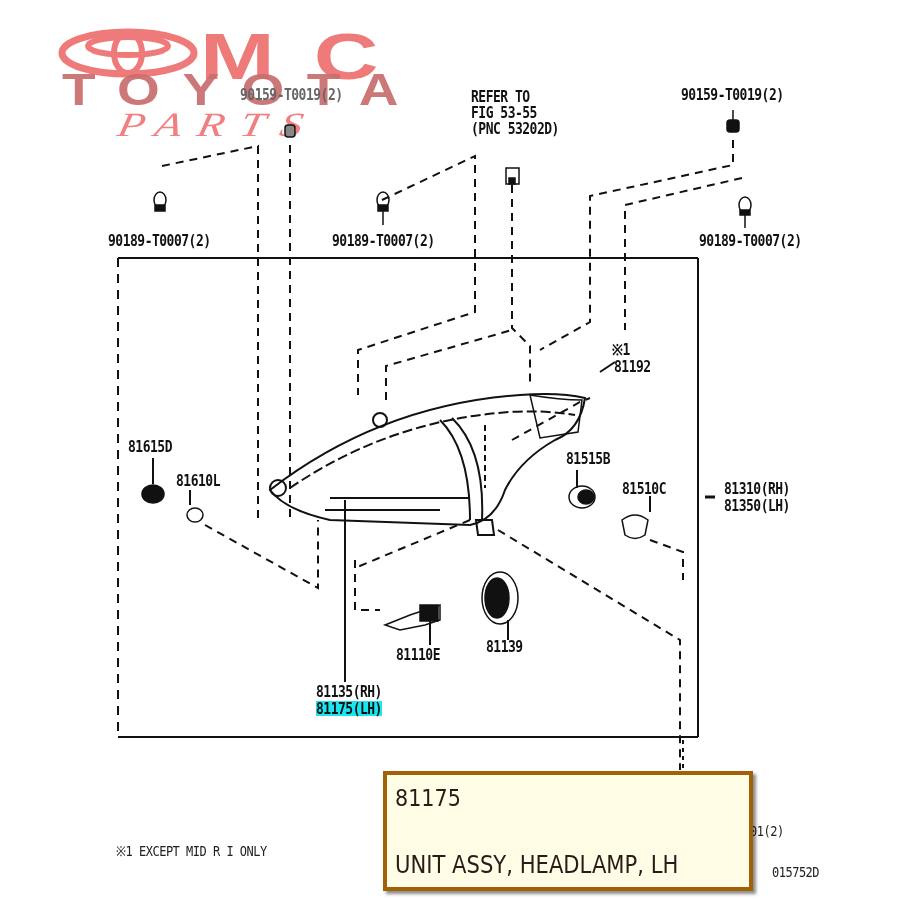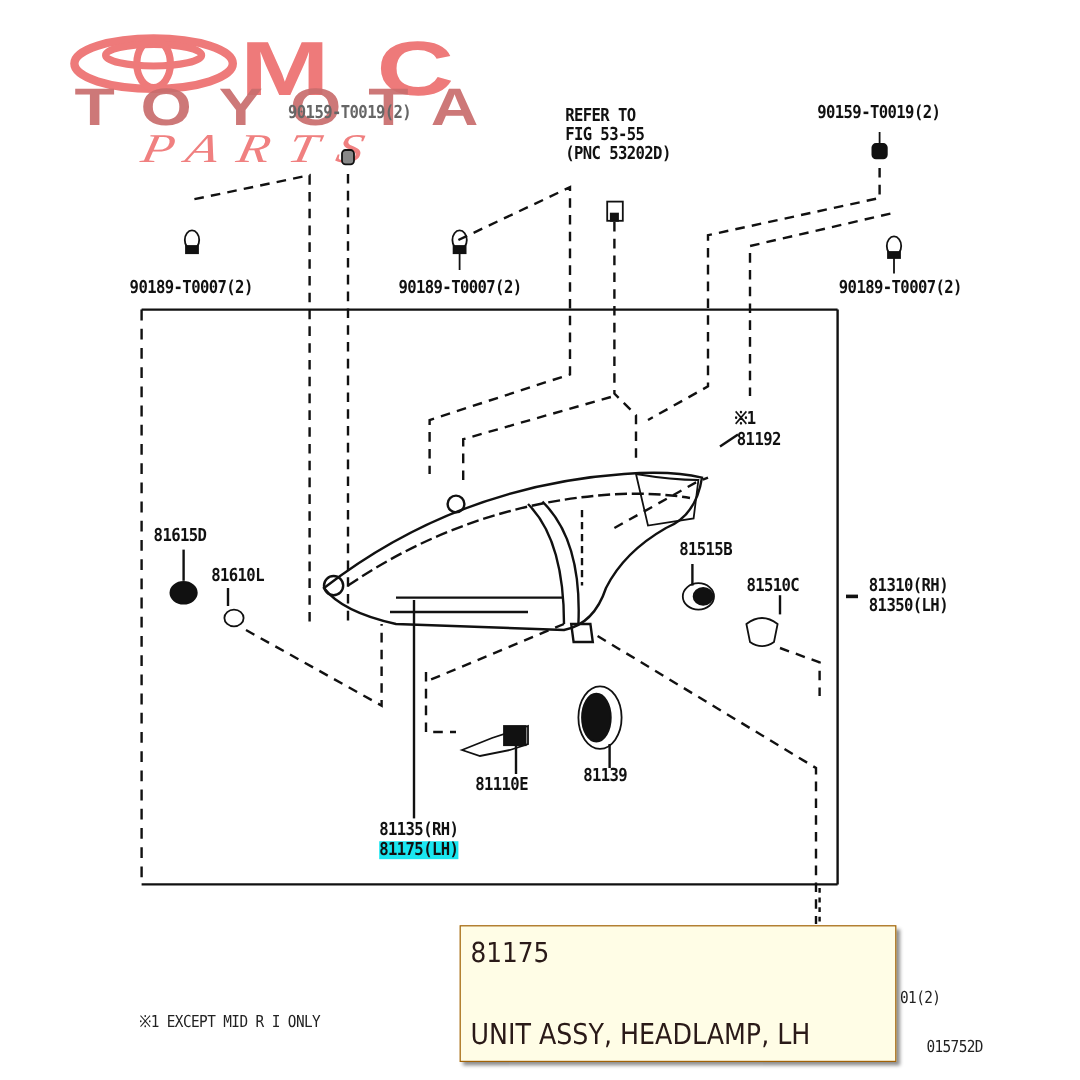--- a/index.html
+++ b/index.html
@@ -5,21 +5,21 @@
   html, body { margin: 0; padding: 0; background: #ffffff; }
   body { width: 900px; height: 900px; position: relative; overflow: hidden; font-family: "DejaVu Sans Mono", monospace; }
   .abs { position: absolute; }
   .lbl { position: absolute; font-family: "DejaVu Sans Mono", monospace; font-size: 13px; font-weight: bold; color: #111; letter-spacing: -0.5px; white-space: nowrap; line-height: 1; transform: scaleY(1.15); }
   .lbl.hl { background: #19e6f0; }
   .wm { position: absolute; font-family: "Liberation Sans", sans-serif; font-weight: bold; white-space: nowrap; line-height: 1; }
   .wm-mc { left: 200px; top: 25px; font-size: 64px; color: #ee7a7a; letter-spacing: 28px; transform: scaleX(1.4); transform-origin: left top; }
   .wm-toyota { left: 62px; top: 68px; font-size: 44px; color: #c96d6d; letter-spacing: 18px; transform: scaleX(1.25); transform-origin: left top; opacity: .92; }
   .wm-parts { left: 122px; top: 108px; font-size: 34px; color: #f08080; font-style: italic; letter-spacing: 12px; font-family: "Liberation Serif", serif; font-weight: normal; transform: skewX(-12deg) scaleX(1.3); transform-origin: left top; }
   svg.diagram { position: absolute; left: 0; top: 0; }
-  .tooltip { position: absolute; left: 383px; top: 771px; width: 362px; height: 112px; background: #fffde6; border: 1px solid #a16207; box-shadow: 3px 3px 3px rgba(0,0,0,0.45); font-family: "DejaVu Sans", sans-serif; color: #2a1a18; }
+  .tooltip { position: absolute; left: 383px; top: 771px; width: 362px; height: 112px; background: #fffde6; border: 4px solid #a16207; box-shadow: 3px 3px 3px rgba(0,0,0,0.45); font-family: "DejaVu Sans", sans-serif; color: #2a1a18; }
   .tt-num { position: absolute; left: 8px; top: 10px; font-size: 23px; transform: scaleX(0.9); transform-origin: left top; }
   .tt-desc { position: absolute; left: 8px; top: 76px; font-size: 24px; white-space: nowrap; transform: scaleX(0.88); transform-origin: left top; }
   .note { font-size: 12px; font-weight: normal; color: #222; }
 </style>
 </head>
 <body>
 
 <div class="abs">
   <svg class="abs" style="left:58px;top:28px" width="140" height="50">
     <ellipse cx="70" cy="25" rx="66" ry="21" fill="none" stroke="#ee7a7a" stroke-width="7"></ellipse>

